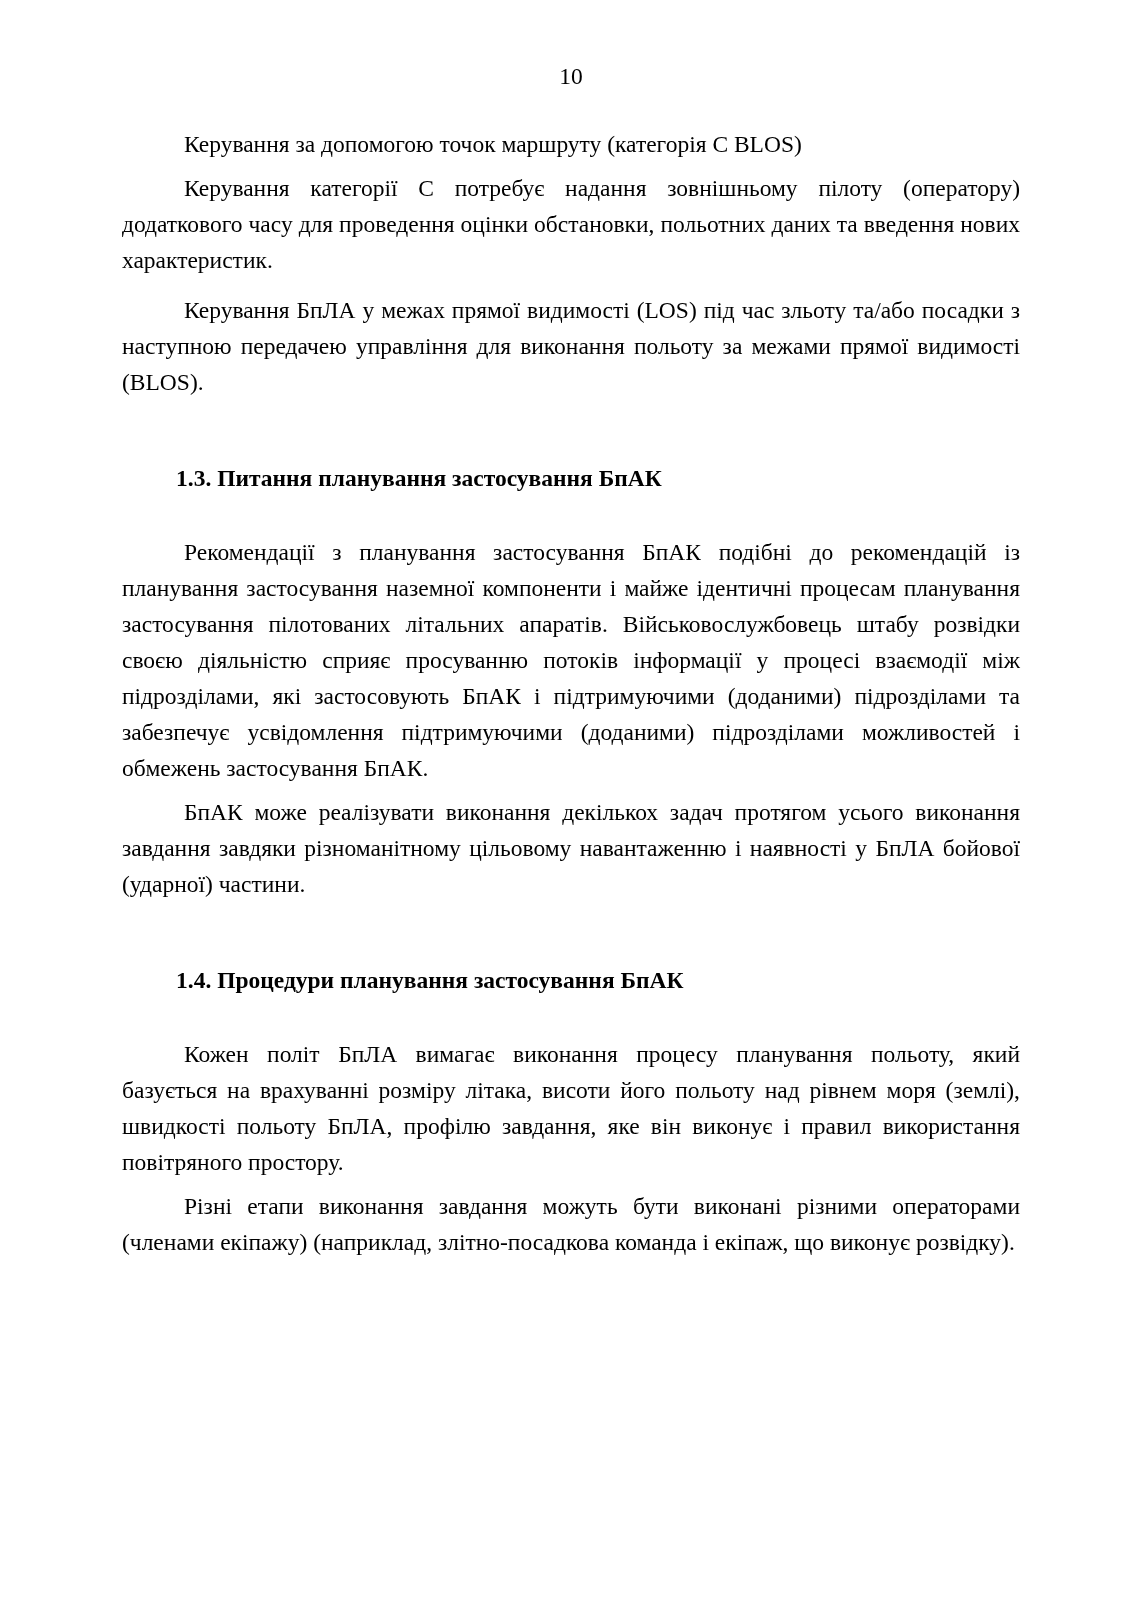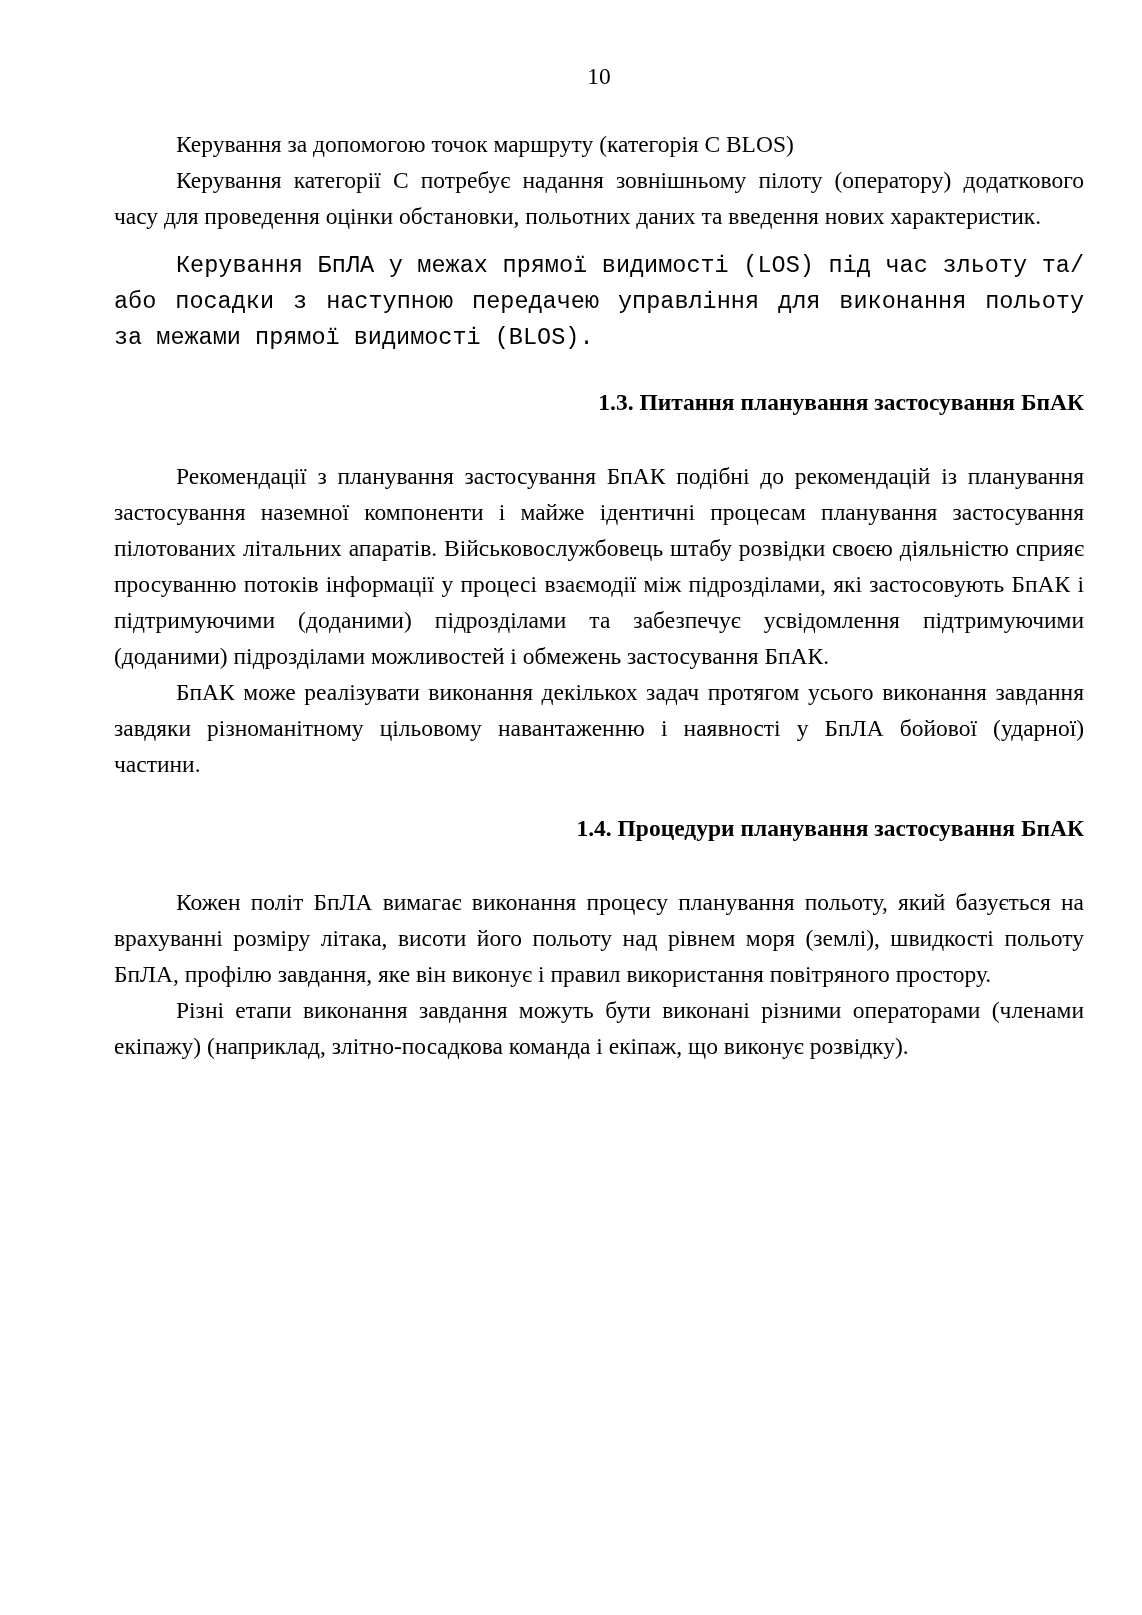--- a/index.html
+++ b/index.html
@@ -6,46 +6,45 @@
     margin: 0;
     padding: 0;
     background: #ffffff;
   }
   .page {
     position: relative;
     width: 1142px;
     height: 1615px;
     box-sizing: border-box;
     background: #ffffff;
-    padding: 58px 58px 60px 114px;
+    padding: 58px 114px 60px 114px;
     font-family: "Liberation Serif", "DejaVu Serif", serif;
     font-size: 23.5px;
     line-height: 36px;
     color: #000000;
     overflow: hidden;
   }
   .page-number {
     text-align: center;
     margin: 0 0 32px 0;
   }
   p.para {
-    margin: 0;
+    margin: 8px;
     text-indent: 62px;
     text-align: justify;
   }
   p.para.spaced {
     margin-top: 14px;
-    font-family: Liberation Mono, monospace;
   }
   h3.heading {
     font-size: 23.5px;
     font-weight: bold;
-    margin: 28px 0 38px 0;
+    margin: 60px 0 38px 0;
     text-indent: 62px;
-    text-align: right;
+    text-align: left;
     line-height: 36px;
   }
 </style>
 </head>
 <body>
 
 <div class="page">
   <div class="page-number">10</div>
 
   <p class="para">Керування за допомогою точок маршруту (категорія C BLOS)</p>

